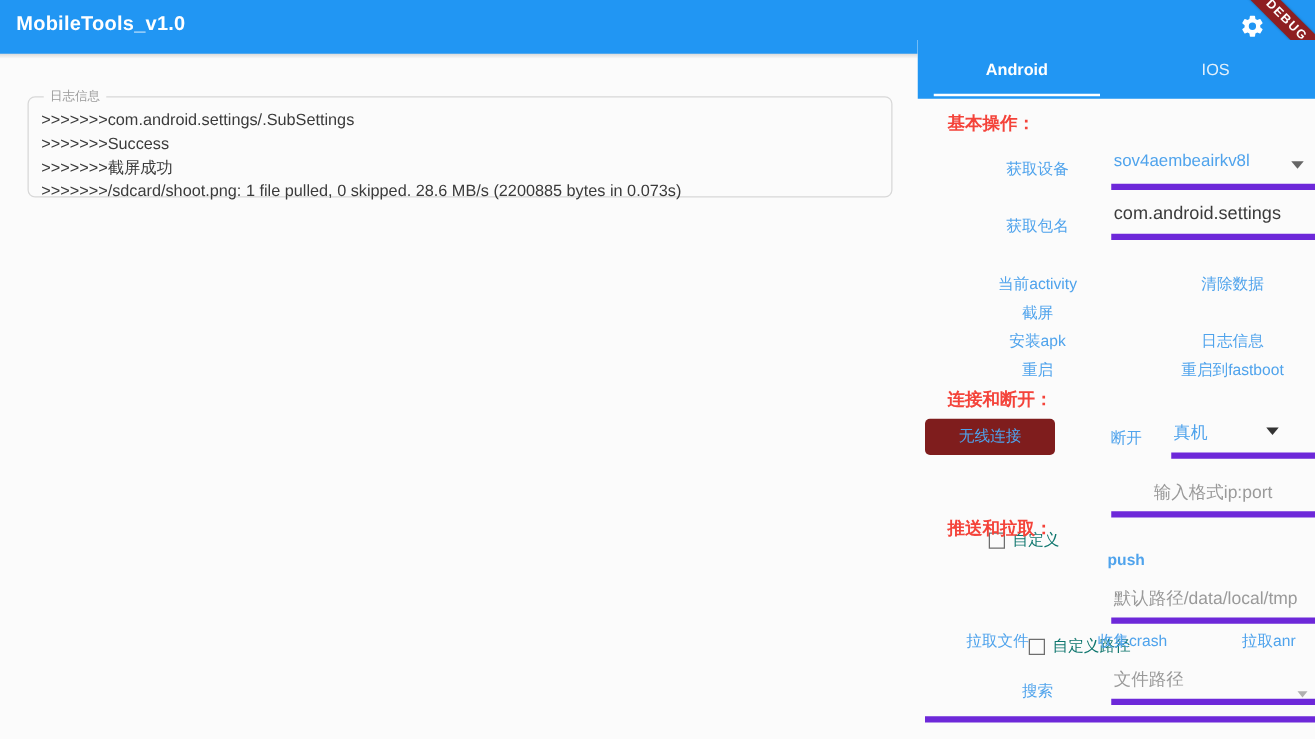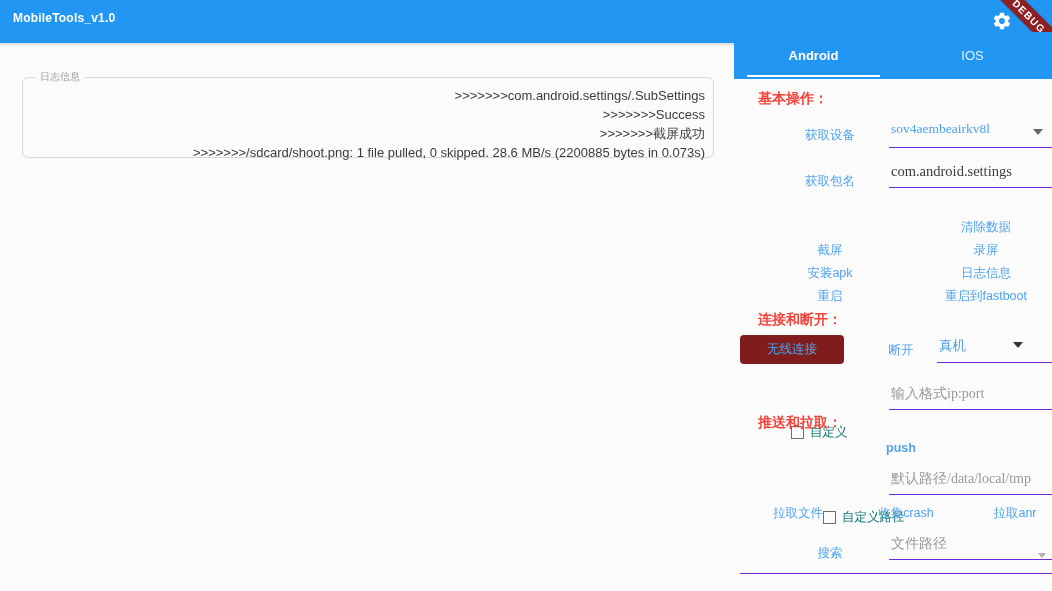--- a/index.html
+++ b/index.html
@@ -26,21 +26,21 @@
     position: absolute;
     left: 0; top: 0;
     width: 1052px; height: 43px;
     background: #2196f3;
     overflow: hidden;
   }
   .titlebar .app-title {
     position: absolute;
     left: 13px; top: 11px;
     color: #ffffff;
-    font-size: 12px;
+    font-size: 16px;
     font-weight: bold;
     letter-spacing: 0.2px;
   }
   .titlebar .gear {
     position: absolute;
     right: 40px; top: 11px;
     width: 20px; height: 20px;
     cursor: pointer;
   }
   .titlebar .gear svg { display: block; }
@@ -97,21 +97,20 @@
   .log-body {
     position: absolute;
     left: 10px; top: 8px;
     right: 8px;
   }
   .log-line {
     font-size: 13px;
     line-height: 19px;
     color: #3b3b3b;
     white-space: pre;
-    text-align: right;
   }
 
   
   .right-panel {
     position: absolute;
     left: 734px; top: 32px;
     width: 318px; height: 548px;
     background: #fbfbfb;
     overflow: hidden;
   }
@@ -164,23 +163,22 @@
     white-space: nowrap;
     text-align: center;
     padding: 5px 8px;
     border-radius: 4px;
   }
   .lbtn.bold { font-weight: bold; }
   .lbtn.hover-bg { background: #7f1d1d; }
 
   .field {
     position: absolute;
-    border-bottom: 1px solid #6d28d9;
+    border-bottom: 5px solid #6d28d9;
     height: 30px;
-    font-family: Liberation Serif, serif;
   }
   .field .val {
     position: absolute;
     left: 2px; top: 4px;
     font-size: 13.5px;
     color: #3b3b3b;
     white-space: nowrap;
   }
   .field .val.placeholder { color: #9a9a9a; }
   .field .val.link { color: #4fa3ec; }
@@ -263,43 +261,43 @@
     <div class="field" style="left:155px; top:85px; width:163px;">
       <div class="val link">sov4aembeairkv8l</div>
       <div class="caret"></div>
     </div>
 
     <div class="lbtn" style="left:48px; top:136px; width:80px;">获取包名</div>
     <div class="field" style="left:155px; top:125px; width:163px;">
       <div class="val" style="top:6px; font-size:14.5px;">com.android.settings</div>
     </div>
 
+    <div class="lbtn" style="left:41px; top:182px; width:94px;">当前activity</div>
     <div class="lbtn" style="left:197px; top:182px; width:94px;">清除数据</div>
     <div class="lbtn" style="left:41px; top:205px; width:94px;">截屏</div>
-    <div class="lbtn" style="left:197px; top:205px; width:94px;">录屏</div>
     <div class="lbtn" style="left:41px; top:228px; width:94px;">安装apk</div>
     <div class="lbtn" style="left:197px; top:228px; width:94px;">日志信息</div>
     <div class="lbtn" style="left:41px; top:251px; width:94px;">重启</div>
     <div class="lbtn" style="left:188px; top:251px; width:112px;">重启到fastboot</div>
 
     <div class="section-title" style="top:279px;">连接和断开：</div>
 
     <div class="lbtn hover-bg" style="left:6px; top:303px; width:88px; padding:6px 8px;">无线连接</div>
     <div class="lbtn" style="left:137px; top:305px; width:44px;">断开</div>
     <div class="field" style="left:203px; top:300px; width:115px;">
       <div class="val link" style="top:5px;">真机</div>
       <div class="caret" style="right:29px; top:10px; border-top-color:#333;"></div>
     </div>
 
     <div class="checkrow" style="left:57px; top:392px;">
       <span class="checkbox"></span>
       <span class="ctext">自定义</span>
     </div>
     <div class="field" style="left:155px; top:347px; width:163px;">
-      <div class="val placeholder" style="top:6px; font-size:14px;">输入格式ip:port</div>
+      <div class="val placeholder" style="top:6px; font-size:14px;margin-left:32px;">输入格式ip:port</div>
     </div>
 
     <div class="section-title" style="top:382px;">推送和拉取：</div>
 
     <div class="lbtn bold" style="left:136px; top:404px; width:46px;">push</div>
 
     <div class="checkrow" style="left:45px; top:477px;margin-left:44px;">
       <span class="checkbox"></span>
       <span class="ctext">自定义路径</span>
     </div>

